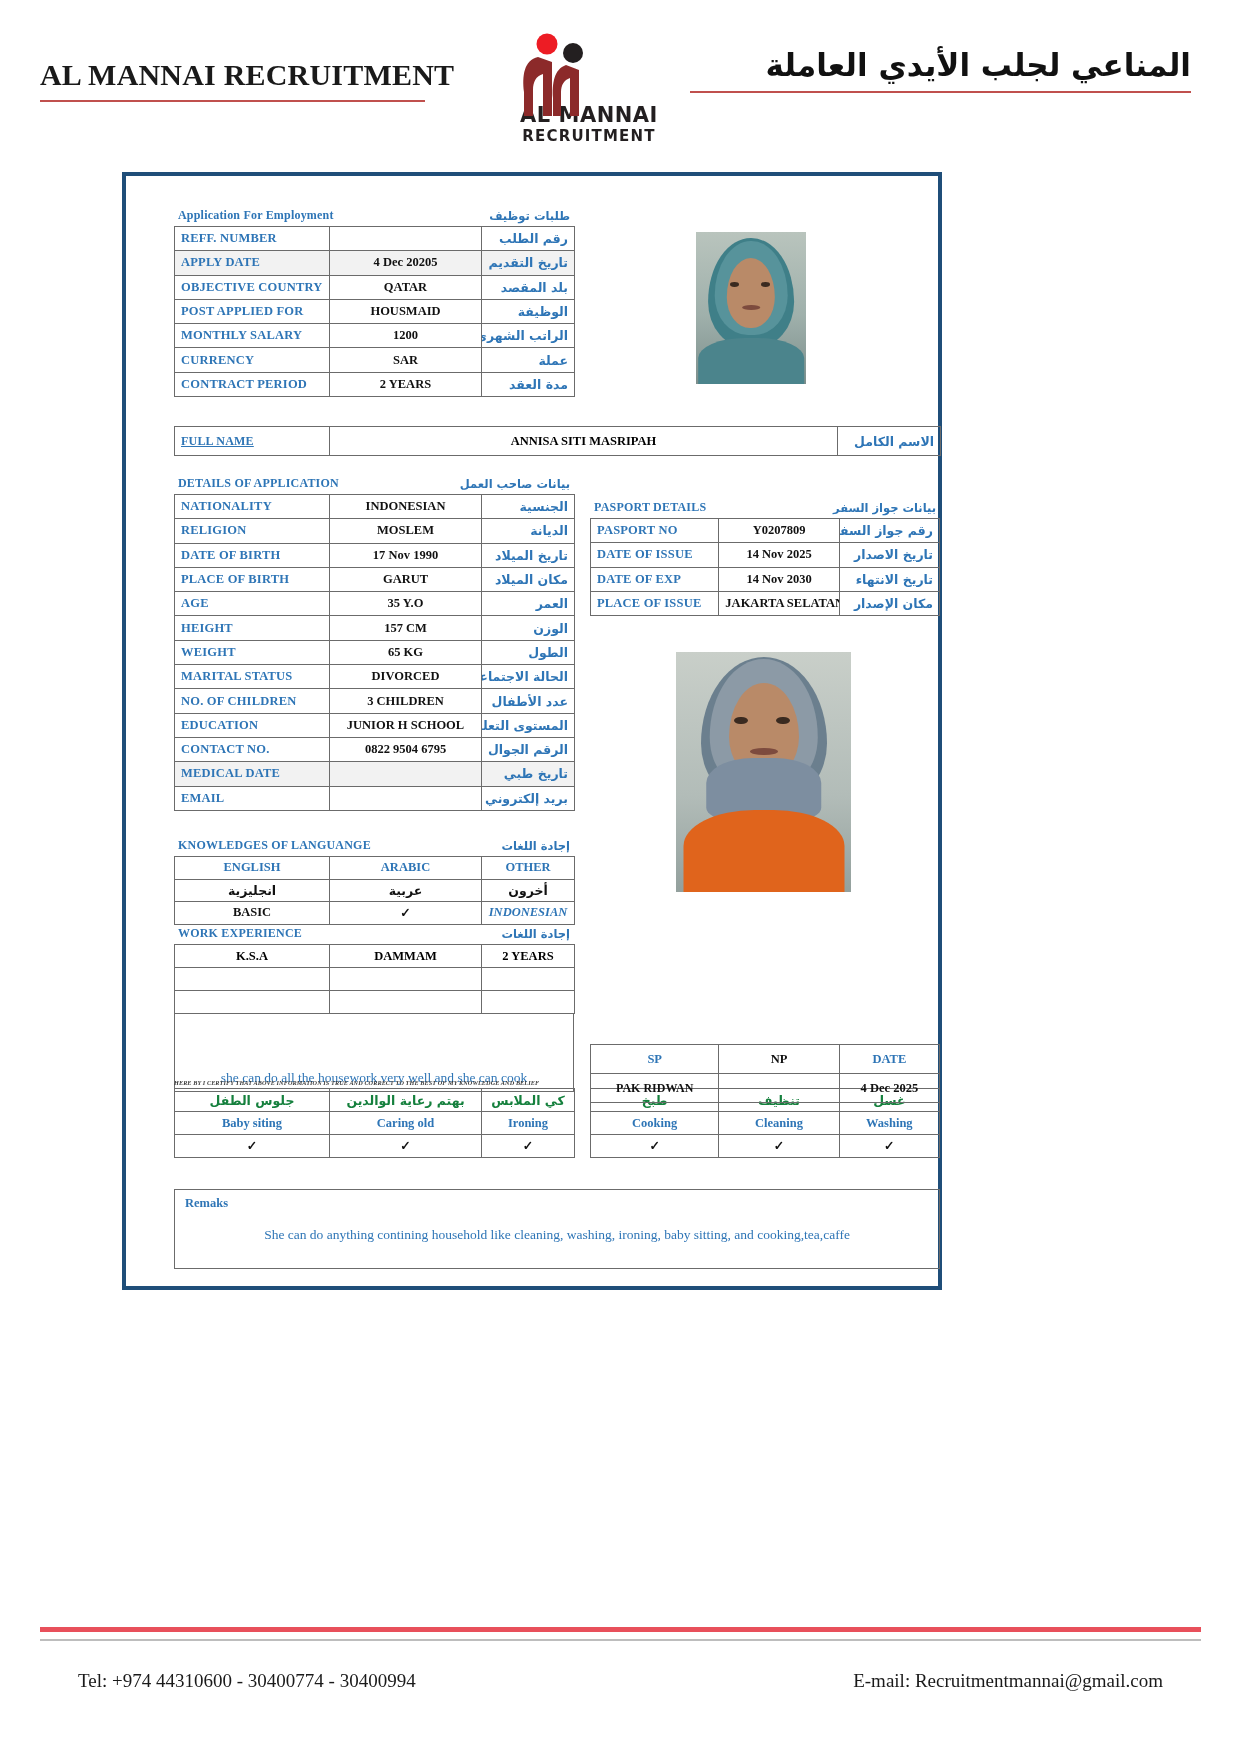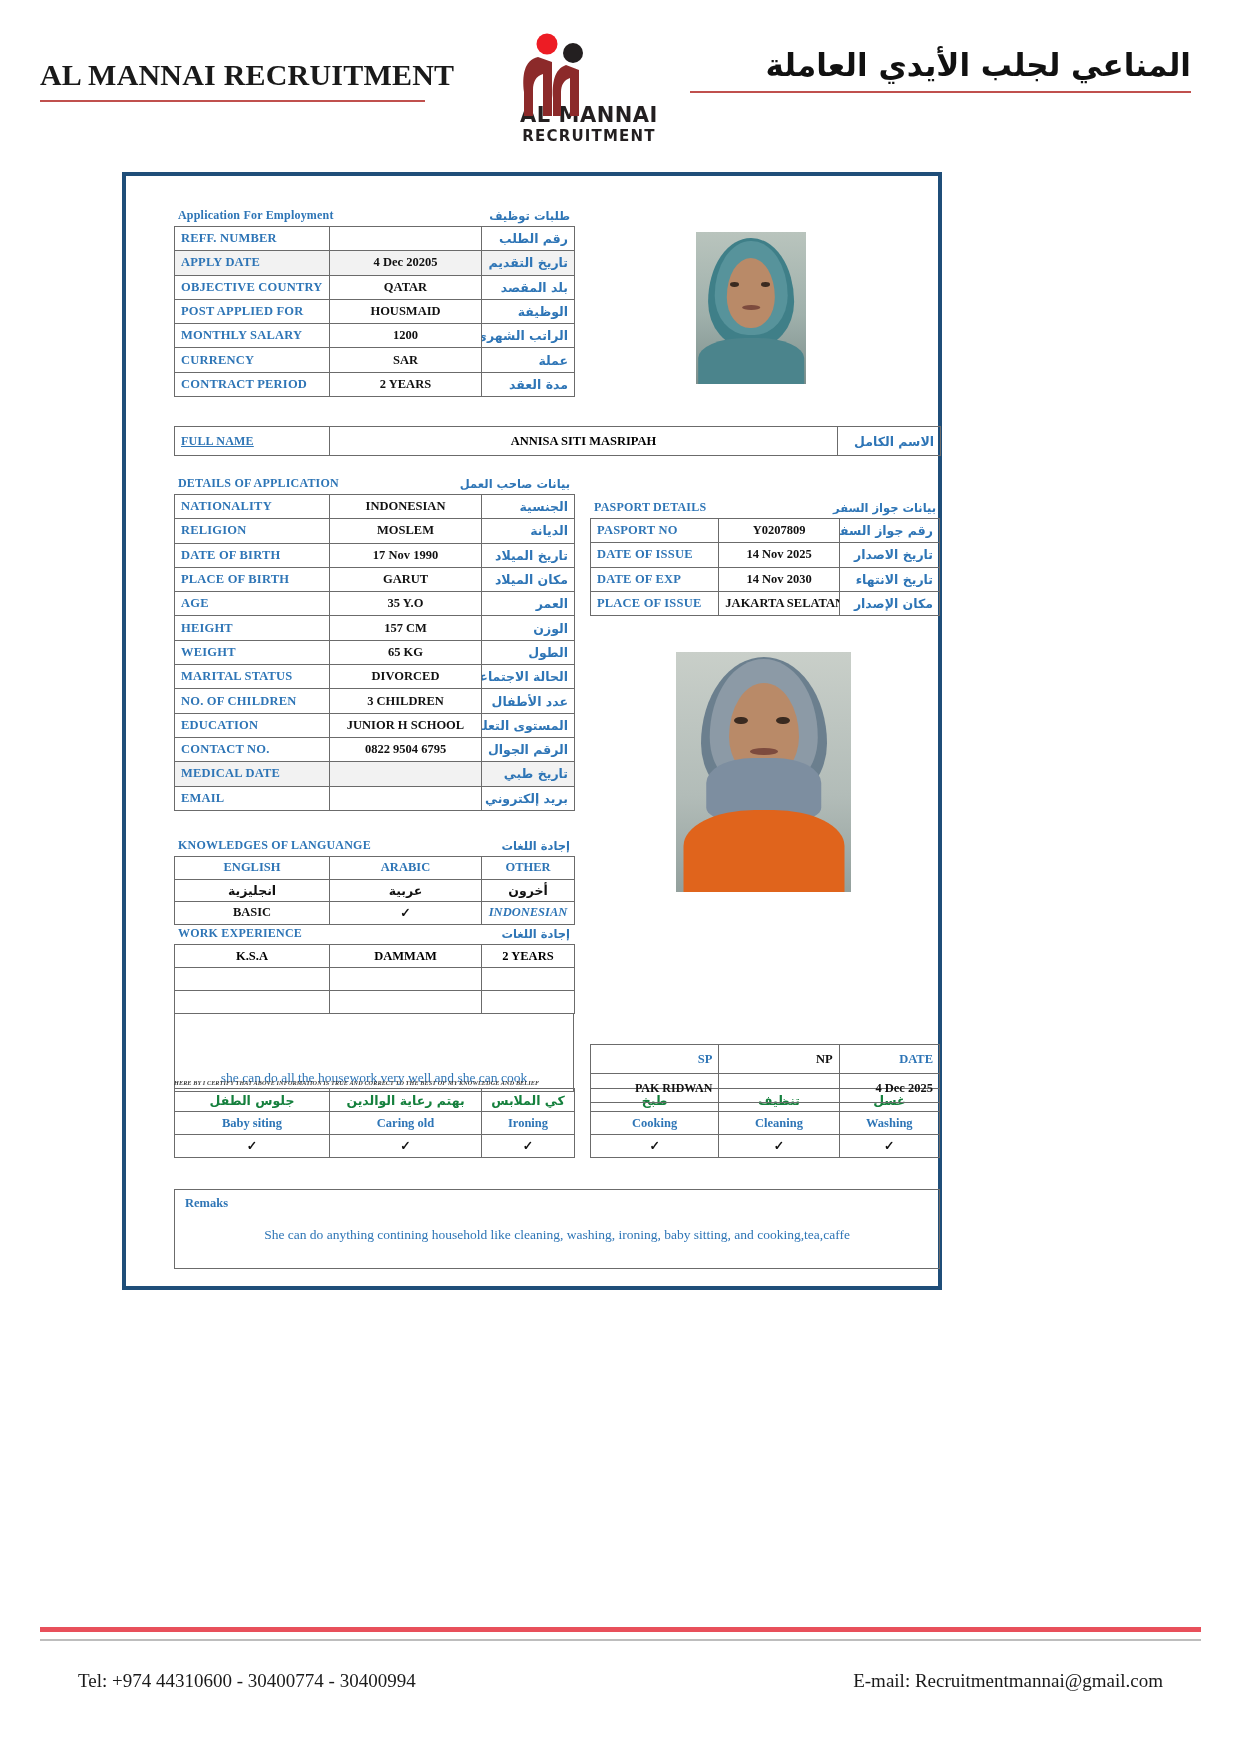--- a/index.html
+++ b/index.html
@@ -227,21 +227,21 @@
               font-family: "Liberation Serif", serif; }
   .tick { font-size: 13px; color:#111; font-weight: bold; }
 
   #passport-block { left: 450px; top: 290px; width: 350px; margin-top: 24px; }
   .pp-lbl { width: 128px; }
   .pp-val { width: 120px; }
   .pp-ar  { width: 100px; }
   .pp-val-small { font-size: 10.5px; }
 
   #sign-block { left: 450px; top: 858px; width: 350px; }
-  #sign-block td { height: 29px; text-align: right; }
+  #sign-block td { height: 29px; text-align: center; }
   .sp-head { color: #2e75b6; font-weight: bold; font-size: 13px; }
 
   #remarks-block {
     position: absolute; left: 34px; top: 1003px; width: 766px; height: 80px;
     border: 1px solid #6b6b6b;
     padding: 6px 10px;
   }
   #remarks-block .rm-title {
     color: #2e75b6; font-weight: bold; font-size: 12.5px;
     font-family: "Liberation Serif", serif;

